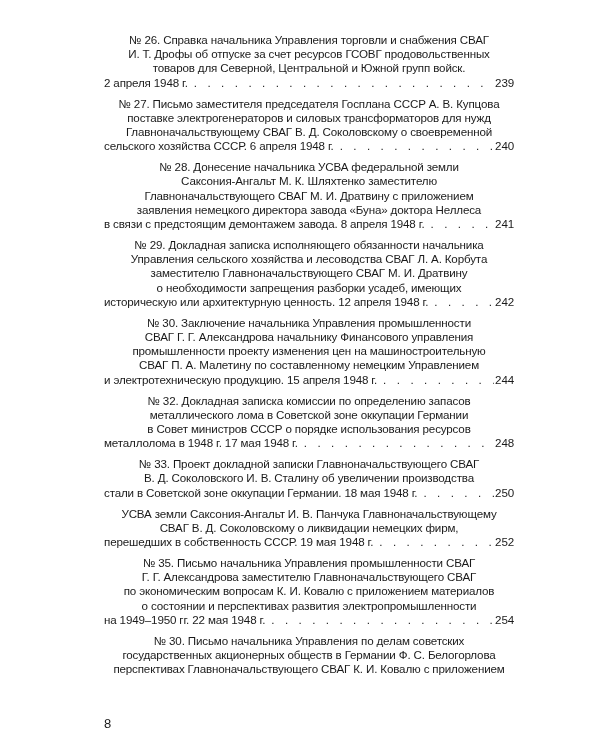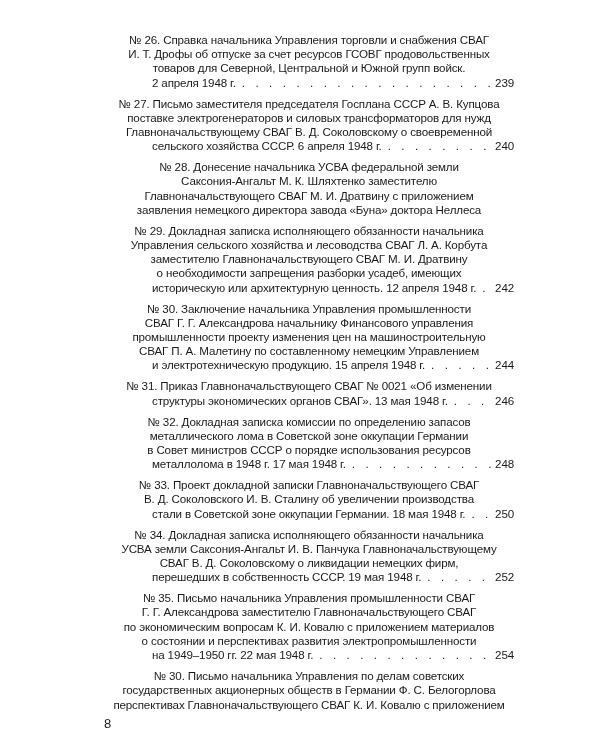--- a/index.html
+++ b/index.html
@@ -7,21 +7,21 @@
   .page {
     position: absolute; left: 104px; top: 33px; width: 410px;
     font-family: "Liberation Sans", sans-serif;
     font-size: 11.6px; line-height: 14.2px; color: #1a1a1a;
     letter-spacing: -0.15px;
     text-align: center;
   }
   .entry { margin-bottom: 6.8px; }
   .entry .line { display: block; white-space: nowrap; }
   .entry .last { display: flex; white-space: nowrap; }
-  .entry .last .txt { flex: 0 0 auto; margin-left: 48px; }
+  .entry .last .txt { flex: 0 0 auto; }
   .entry .last .dots {
     flex: 1 1 auto; overflow: hidden; margin: 0 1px 0 6px;
     color: #1a1a1a; letter-spacing: 3.6px;
   }
   .entry .last .dots::before {
     content: ". . . . . . . . . . . . . . . . . . . . . . . . . . . . . . . . . . . . . . . . . . . . . . . . . . . . . . . . . . . . . . . . . . . .";
   }
   .entry .last .pg { flex: 0 0 auto; }
   .folio {
     position: absolute; left: 104px; top: 716px;
@@ -50,20 +50,25 @@
         <span class="txt">сельского хозяйства СССР. 6 апреля 1948 г.</span>
         <span class="dots"></span>
         <span class="pg">240</span>
       </span>
     </div>
     <div class="entry">
       <span class="line">№ 28. Донесение начальника УСВА федеральной земли</span>
       <span class="line">Саксония-Ангальт М. К. Шляхтенко заместителю</span>
       <span class="line">Главноначальствующего СВАГ М. И. Дратвину с приложением</span>
       <span class="line">заявления немецкого директора завода «Буна» доктора Неллеса</span>
+      <span class="last">
+        <span class="txt">в связи с предстоящим демонтажем завода. 8 апреля 1948 г.</span>
+        <span class="dots"></span>
+        <span class="pg">241</span>
+      </span>
     </div>
     <div class="entry">
       <span class="line">№ 29. Докладная записка исполняющего обязанности начальника</span>
       <span class="line">Управления сельского хозяйства и лесоводства СВАГ Л. А. Корбута</span>
       <span class="line">заместителю Главноначальствующего СВАГ М. И. Дратвину</span>
       <span class="line">о необходимости запрещения разборки усадеб, имеющих</span>
       <span class="last">
         <span class="txt">историческую или архитектурную ценность. 12 апреля 1948 г.</span>
         <span class="dots"></span>
         <span class="pg">242</span>
@@ -74,48 +79,39 @@
       <span class="line">СВАГ Г. Г. Александрова начальнику Финансового управления</span>
       <span class="line">промышленности проекту изменения цен на машиностроительную</span>
       <span class="line">СВАГ П. А. Малетину по составленному немецким Управлением</span>
       <span class="last">
         <span class="txt">и электротехническую продукцию. 15 апреля 1948 г.</span>
         <span class="dots"></span>
         <span class="pg">244</span>
       </span>
     </div>
     <div class="entry">
-      <span class="line">№ 31. Приказ Главноначальствующего СВАГ № 0021 «Об изменении</span>
-      <span class="last">
-        <span class="txt">структуры экономических органов СВАГ». 13 мая 1948 г.</span>
-        <span class="dots"></span>
-        <span class="pg">246</span>
-      </span>
-    </div>
-    <div class="entry">
       <span class="line">№ 32. Докладная записка комиссии по определению запасов</span>
       <span class="line">металлического лома в Советской зоне оккупации Германии</span>
       <span class="line">в Совет министров СССР о порядке использования ресурсов</span>
       <span class="last">
         <span class="txt">металлолома в 1948 г. 17 мая 1948 г.</span>
         <span class="dots"></span>
         <span class="pg">248</span>
       </span>
     </div>
     <div class="entry">
       <span class="line">№ 33. Проект докладной записки Главноначальствующего СВАГ</span>
       <span class="line">В. Д. Соколовского И. В. Сталину об увеличении производства</span>
       <span class="last">
         <span class="txt">стали в Советской зоне оккупации Германии. 18 мая 1948 г.</span>
         <span class="dots"></span>
         <span class="pg">250</span>
       </span>
     </div>
     <div class="entry">
-      <span class="line">№ 34. Докладная записка исполняющего обязанности начальника</span>
       <span class="line">УСВА земли Саксония-Ангальт И. В. Панчука Главноначальствующему</span>
       <span class="line">СВАГ В. Д. Соколовскому о ликвидации немецких фирм,</span>
       <span class="last">
         <span class="txt">перешедших в собственность СССР. 19 мая 1948 г.</span>
         <span class="dots"></span>
         <span class="pg">252</span>
       </span>
     </div>
     <div class="entry">
       <span class="line">№ 35. Письмо начальника Управления промышленности СВАГ</span>

